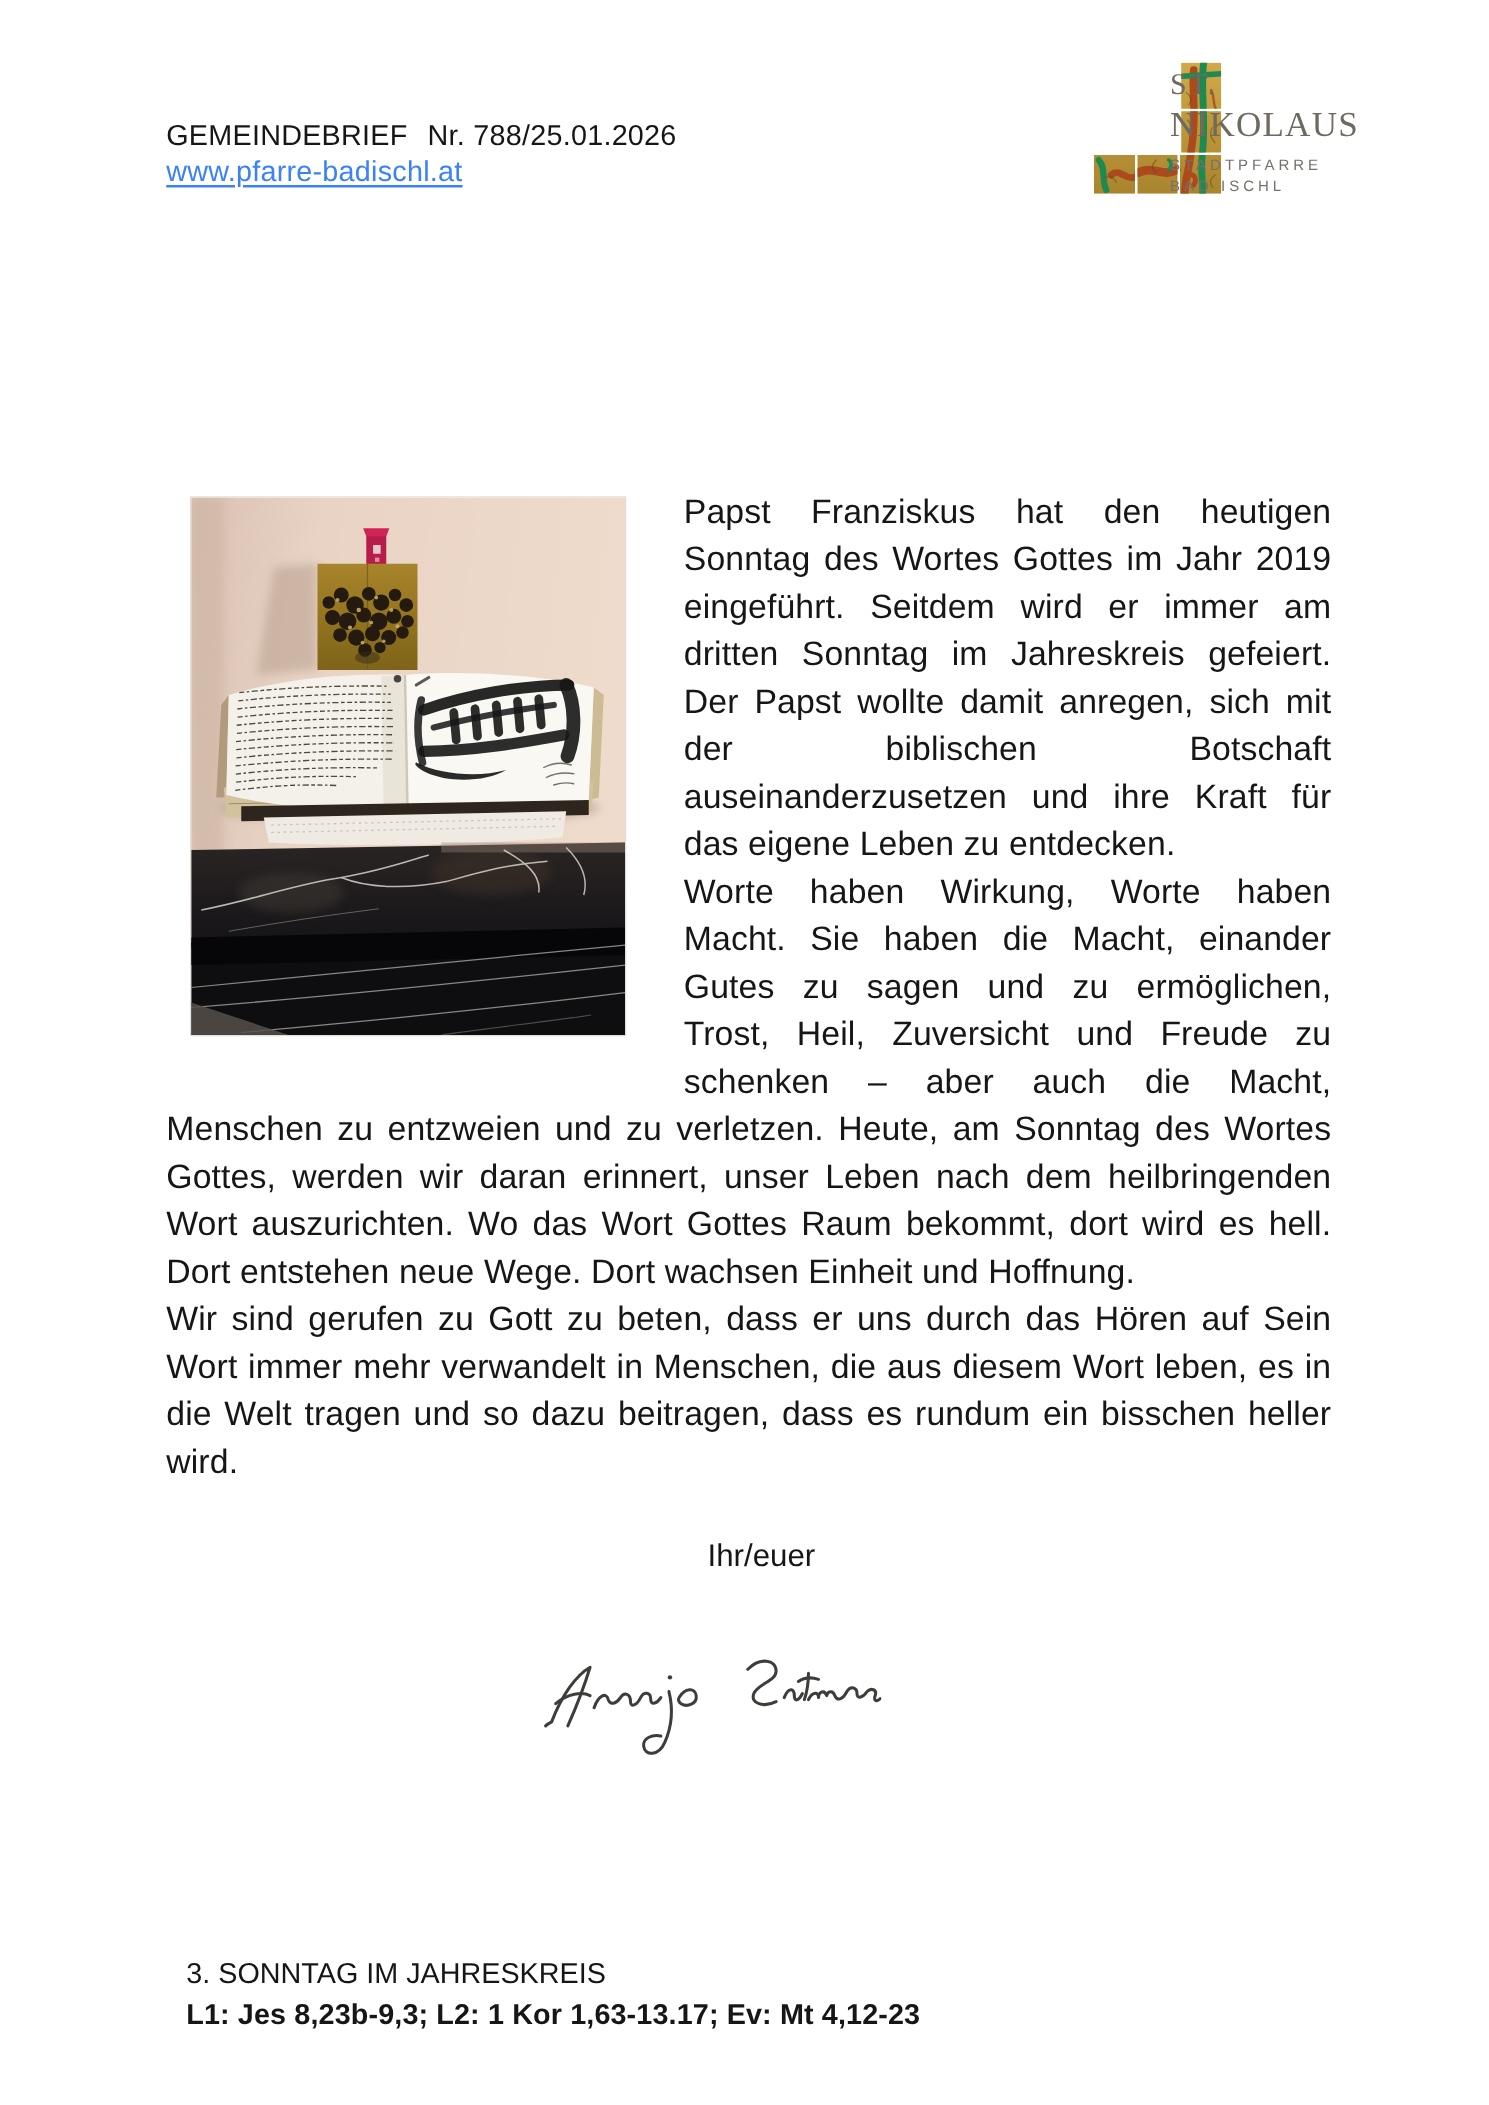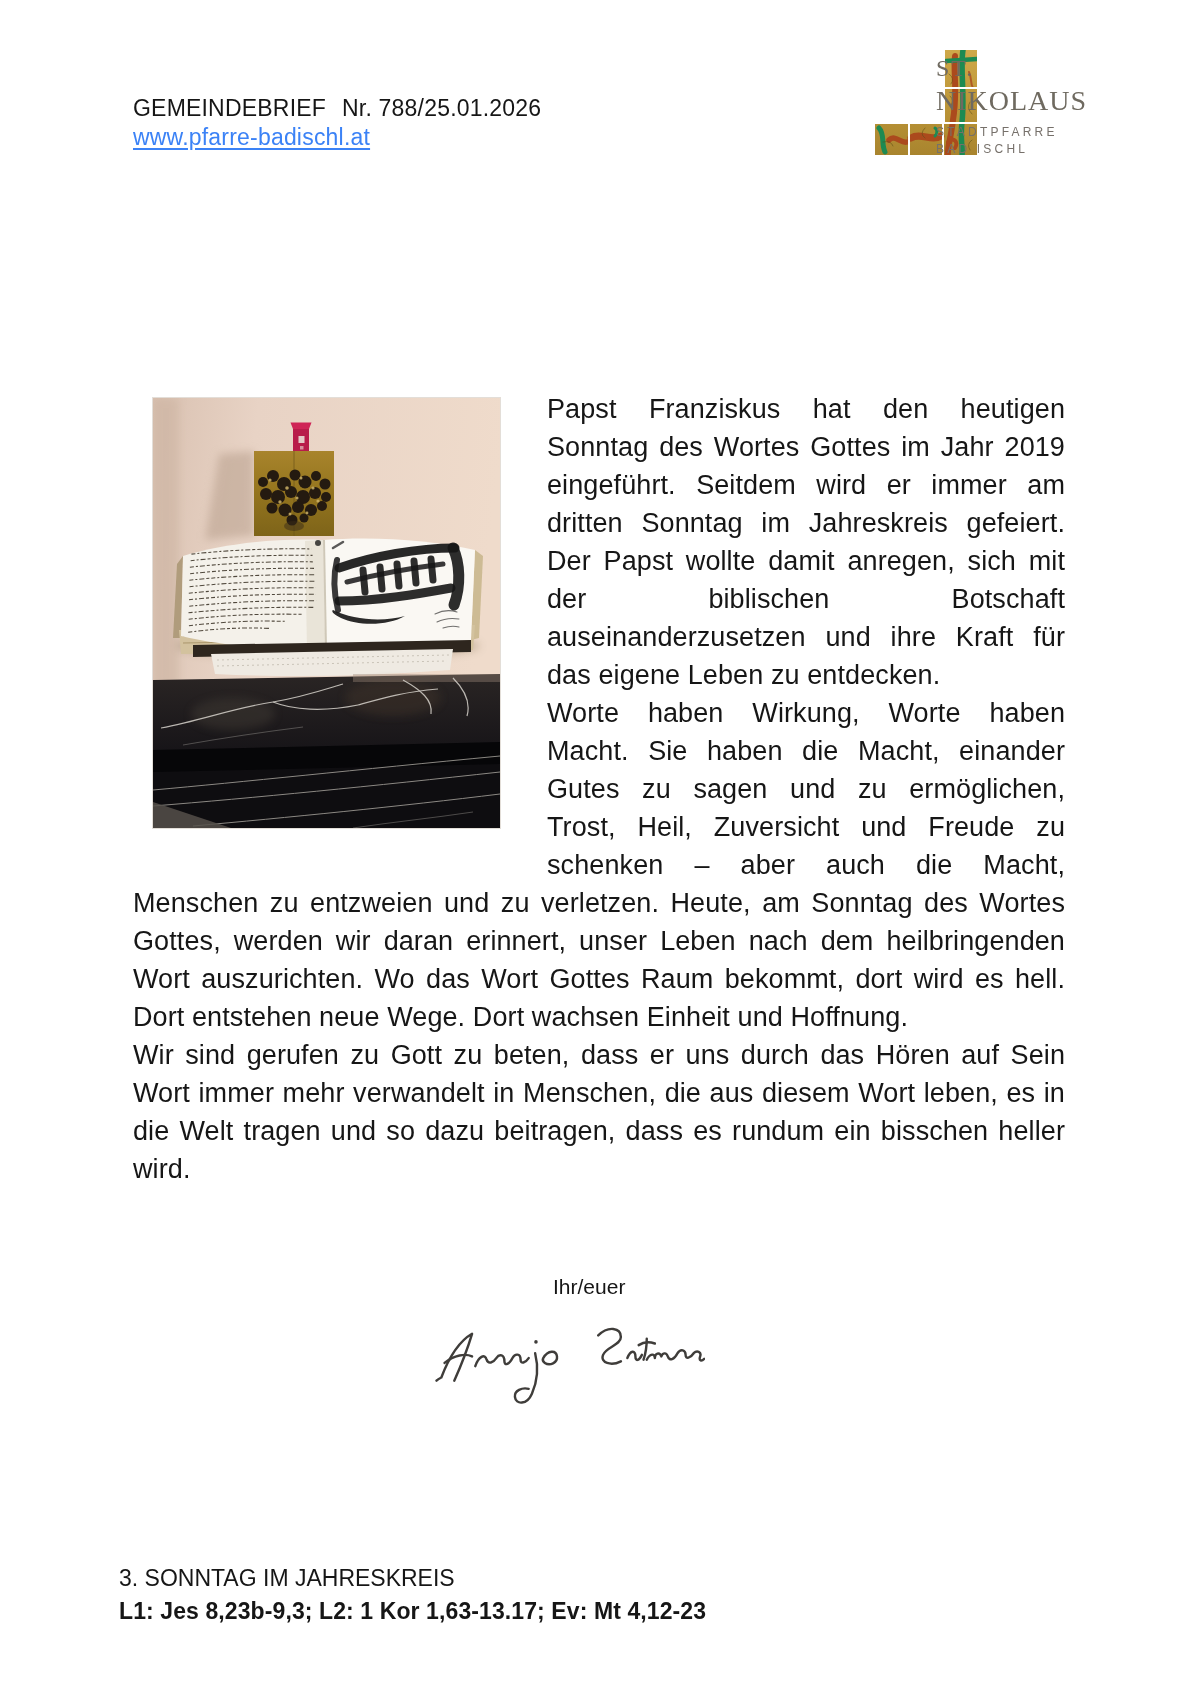--- a/index.html
+++ b/index.html
@@ -47,25 +47,25 @@
   .body-block p { margin: 0; }
   .photo {
     float: left;
     width: 347px; height: 430px;
     margin: 7px 46px 42px 19px;
     border: 1px solid #e3ded8; box-sizing: content-box;
   }
   .photo svg { display: block; }
 
   
-  .closing  { position: absolute; left: 553px; top: 1231px; font-size: 21px; margin-top: 44px; }
+  .closing  { position: absolute; left: 566px; top: 1231px; font-size: 25px; }
   .signature { position: absolute; left: 430px; top: 1298px; width: 275px; height: 125px; }
 
   
-  .footer { position: absolute; left: 119px; top: 1562px; font-size: 23px; line-height: 33px; }
+  .footer { position: absolute; left: 149px; top: 1562px; font-size: 23px; line-height: 33px; }
   .footer .readings { font-weight: bold; letter-spacing: 0.1px; }
 </style>
 </head>
 <body>
 
 <div class="page">
 
   <div class="header-left">
     <div>
       <span>GEMEINDEBRIEF</span><span class="nr">Nr. 788/25.01.2026</span>

